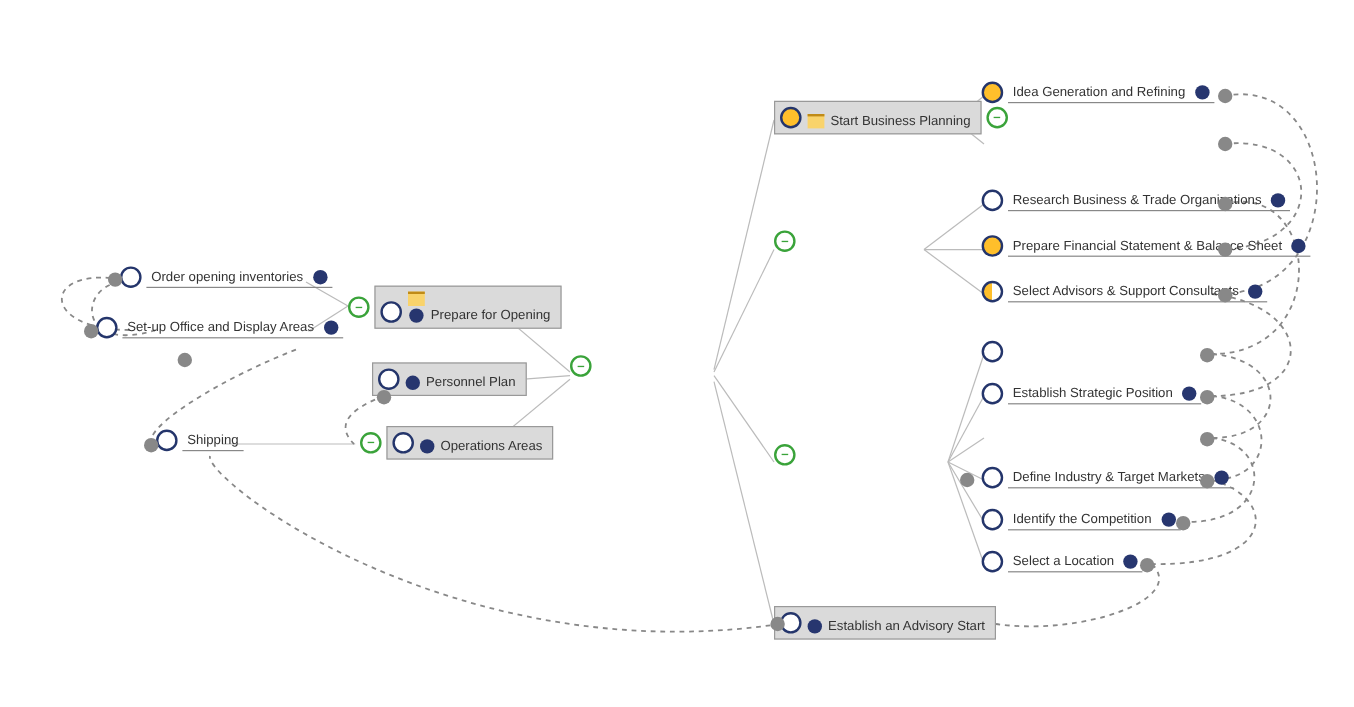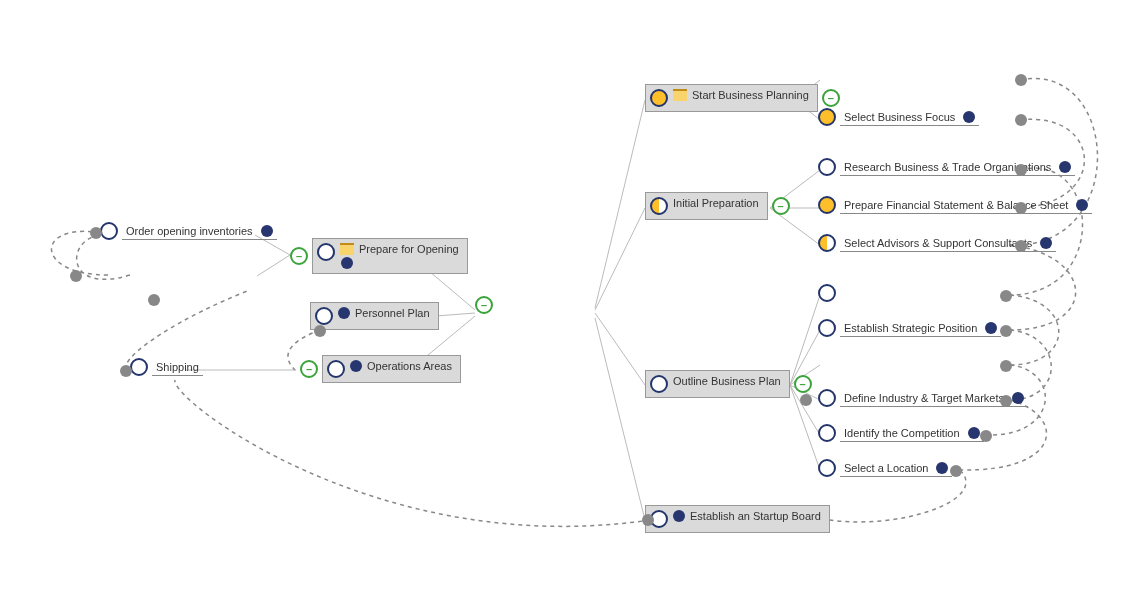--- a/index.html
+++ b/index.html
@@ -1,18 +1,18 @@
 <!DOCTYPE html>
 <html><head>
 <meta charset="utf-8">
 <style>
   html,body{margin:0;padding:0;width:1128px;height:589px;background:#fff;font-family:Arial,Helvetica,sans-serif;font-size:11px;color:#333;overflow:hidden}
   .canvas{position:relative;width:1128px;height:589px}
   .node{position:absolute;display:flex;align-items:center;gap:4px;white-space:nowrap}
-  .pill{border:1px solid #999;background:#dadada;padding:4px 8px 4px 4px;display:flex;align-items:flex-start;gap:5px}
+  .pill{border:1px solid #999;background:#dadada;padding:4px 8px 4px 4px;display:flex;align-items:flex-end;gap:5px}
   .root{background:#8de28f;border:1px solid #2b8a2b;padding:6px 12px;font-weight:bold;color:#1b5a1b;display:flex;align-items:center;gap:4px}
   .leaf{border-bottom:1px solid #888;padding:2px 4px;display:flex;align-items:center;gap:4px}
   .ic{width:18px;height:18px;border-radius:50%;display:inline-block;box-sizing:border-box}
   .ic-open{border:2px solid #24356b;background:#fff}
   .ic-yellow{border:2px solid #24356b;background:#ffbf2b}
   .ic-half{border:2px solid #24356b;background:linear-gradient(90deg,#ffbf2b 50%,#fff 50%)}
   .ic-navy{width:12px;height:12px;background:#27366f;border-radius:50%;display:inline-block;vertical-align:middle}
   .dot{width:12px;height:12px;border-radius:50%;background:#888;position:absolute}
   .col{display:flex;flex-direction:column;align-items:center;gap:0px}
   .note{width:14px;height:10px;background:#f9d36b;border-top:2px solid #c08b17;display:inline-block}
@@ -89,20 +89,27 @@
   <span class="toggle">–</span>
 </div>
 
 <div class="node" style="left:100px;top:222px">
   <span class="ic ic-open"></span>
   <div class="leaf">
         <span>Order opening inventories</span>
         <span class="ic-navy" style="margin-left:4px"></span>
       </div>
 </div>
+<div class="node" style="left:80px;top:264px">
+  <span class="ic ic-open"></span>
+  <div class="leaf">
+        <span>Set-up Office and Display Areas</span>
+        <span class="ic-navy" style="margin-left:4px"></span>
+      </div>
+</div>
 
 <div class="node" style="left:310px;top:302px;flex-direction:row-reverse">
   <div class="pill">
     <span class="ic ic-open"></span>
     <span class="ic-navy"></span>
     <span>Personnel Plan</span>
   </div>
 </div>
 
 <div class="node" style="left:300px;top:355px;flex-direction:row-reverse">
@@ -123,33 +130,29 @@
 <div class="node" style="left:645px;top:84px">
   <div class="pill">
     <span class="ic ic-yellow"></span>
     <span class="col" style="gap:2px">
           <span class="note"></span>
         </span>
     <span>Start Business Planning</span>
   </div>
   <span class="toggle">–</span>
 </div>
-<div class="node" style="left:818px;top:108px">
+<div class="node" style="left:818px;top:68px">
   <span class="ic ic-yellow"></span>
   <div class="leaf">
-        <span>Select Business Focus</span>
+        <span>Idea Generation and Refining</span>
         <span class="ic-navy" style="margin-left:4px"></span>
       </div>
 </div>
 
 <div class="node" style="left:645px;top:192px">
-  <div class="pill">
-    <span class="ic ic-half"></span>
-    <span>Initial Preparation</span>
-  </div>
   <span class="toggle">–</span>
 </div>
 <div class="node" style="left:818px;top:158px">
   <span class="ic ic-open"></span>
   <div class="leaf">
         <span>Research Business &amp; Trade Organizations</span>
         <span class="ic-navy" style="margin-left:4px"></span>
       </div>
 </div>
 <div class="node" style="left:818px;top:196px">
@@ -161,24 +164,20 @@
 </div>
 <div class="node" style="left:818px;top:234px">
   <span class="ic ic-half"></span>
   <div class="leaf">
         <span>Select Advisors &amp; Support Consultants</span>
         <span class="ic-navy" style="margin-left:4px"></span>
       </div>
 </div>
 
 <div class="node" style="left:645px;top:370px">
-  <div class="pill">
-    <span class="ic ic-open"></span>
-    <span>Outline Business Plan</span>
-  </div>
   <span class="toggle">–</span>
 </div>
 <div class="node" style="left:818px;top:284px">
   <span class="ic ic-open"></span>
 </div>
 <div class="node" style="left:818px;top:319px">
   <span class="ic ic-open"></span>
   <div class="leaf">
         <span>Establish Strategic Position</span>
         <span class="ic-navy" style="margin-left:4px"></span>
@@ -203,21 +202,21 @@
   <div class="leaf">
         <span>Select a Location</span>
         <span class="ic-navy" style="margin-left:4px"></span>
       </div>
 </div>
 
 <div class="node" style="left:645px;top:505px">
   <div class="pill">
     <span class="ic ic-open"></span>
     <span class="ic-navy"></span>
-    <span>Establish an Startup Board</span>
+    <span>Establish an Advisory Start</span>
   </div>
 </div>
 
 <div class="dot" style="left:1015px;top:74px"></div>
 <div class="dot" style="left:1015px;top:114px"></div>
 <div class="dot" style="left:1015px;top:164px"></div>
 <div class="dot" style="left:1015px;top:202px"></div>
 <div class="dot" style="left:1015px;top:240px"></div>
 <div class="dot" style="left:1000px;top:290px"></div>
 <div class="dot" style="left:1000px;top:325px"></div>

